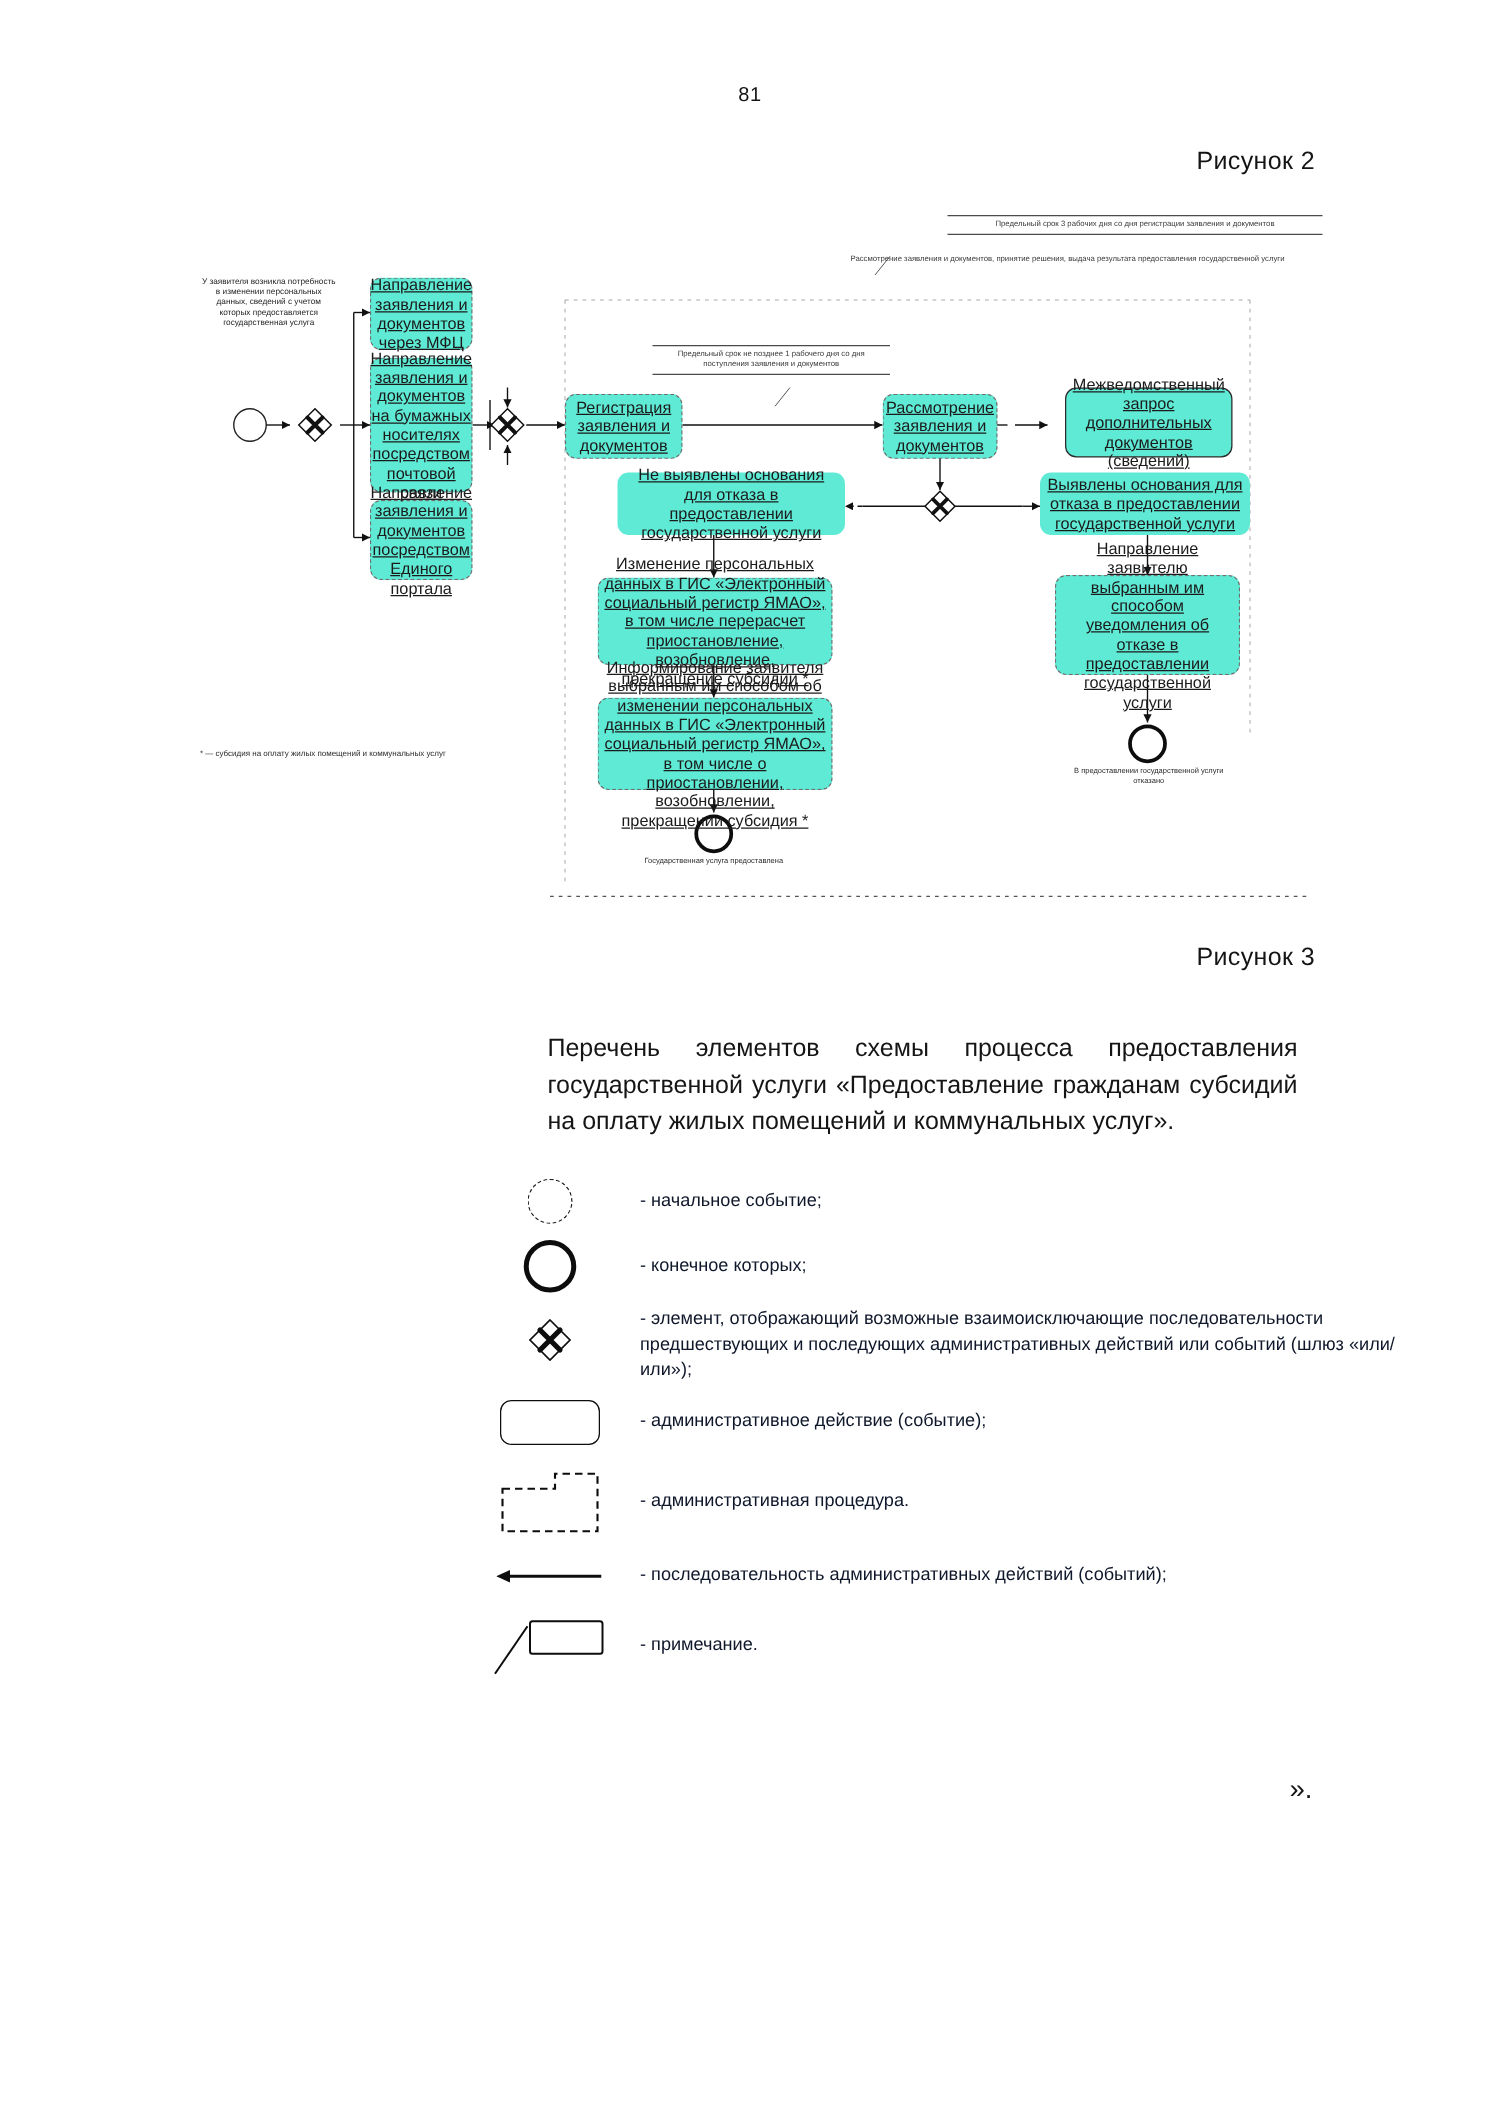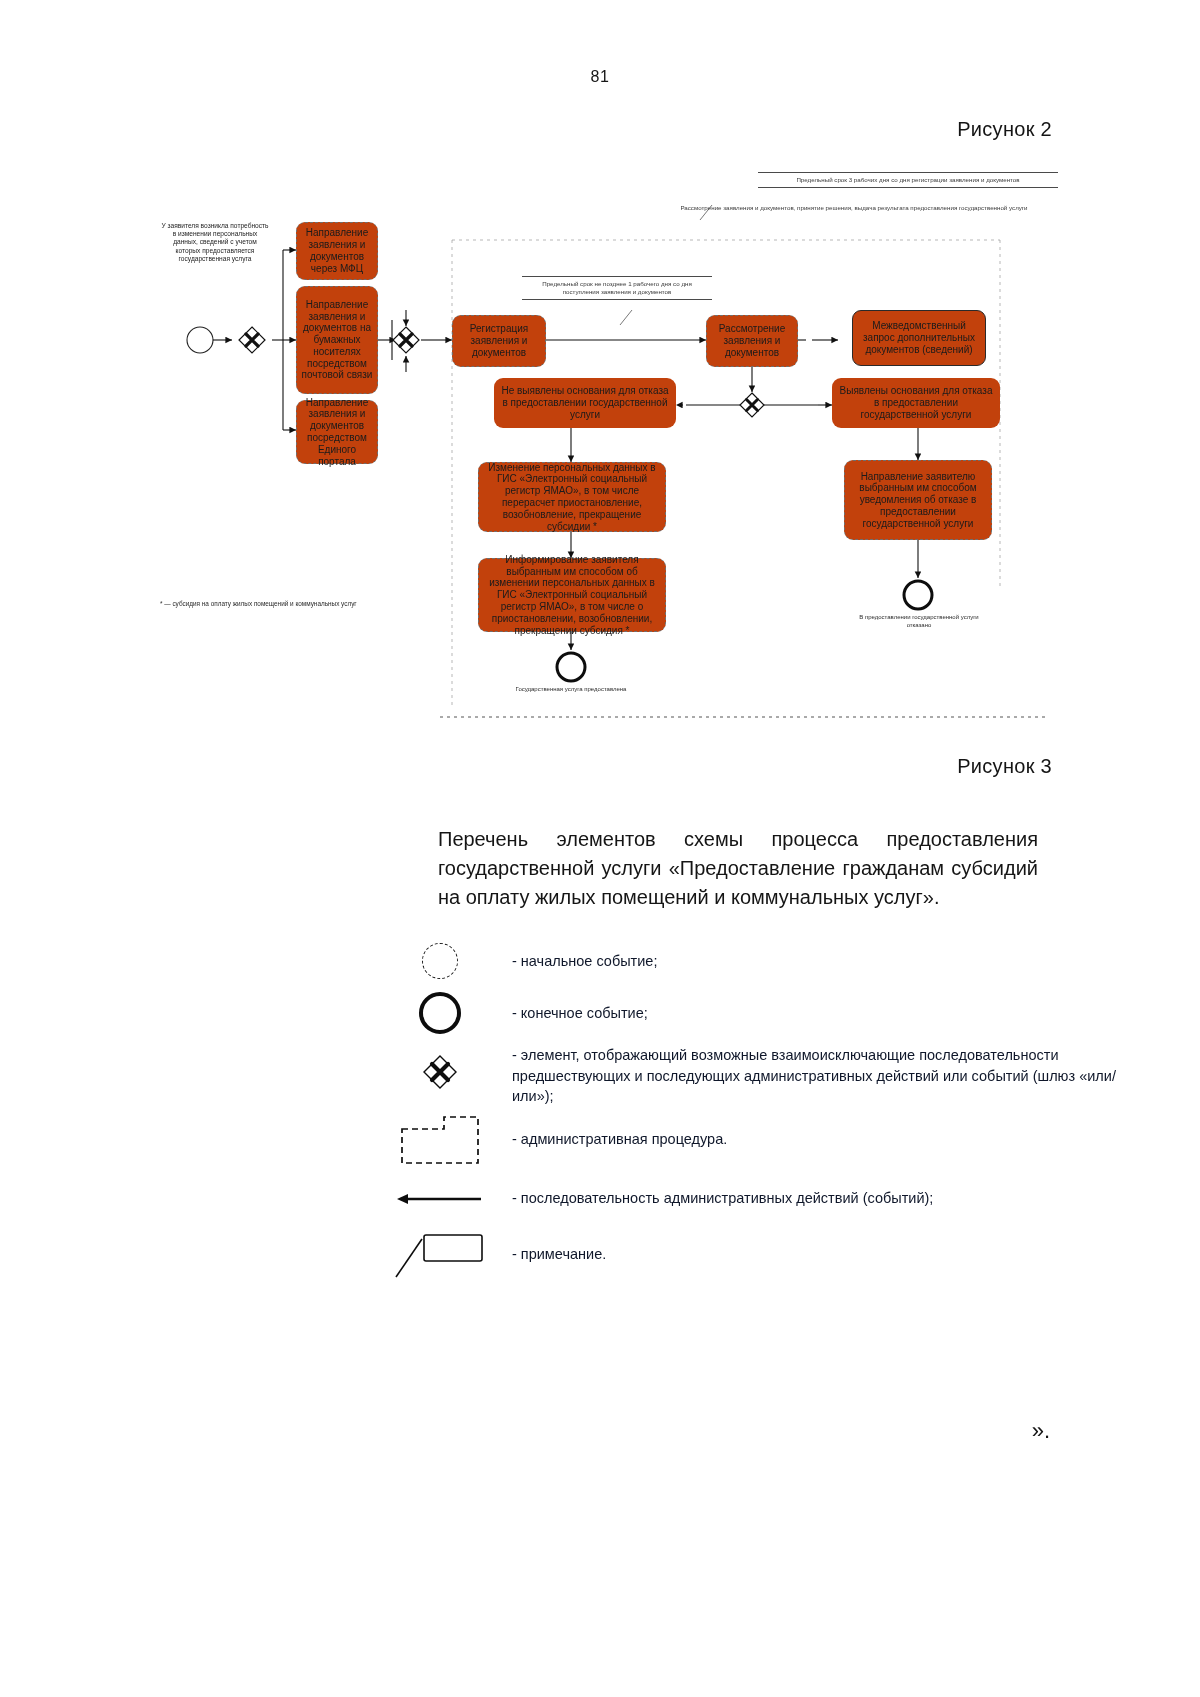--- a/index.html
+++ b/index.html
@@ -24,22 +24,23 @@
   #flowchart{position:absolute;left:0;top:160px;width:1200px;height:580px;}
   #flowchart svg{position:absolute;left:0;top:0;}
 
   .node{
     position:absolute;box-sizing:border-box;
     display:flex;align-items:center;justify-content:center;
     text-align:center;line-height:1.18;color:#1b1b1b;
     padding:3px 4px;
   }
   .task{
-    border:1.1px solid #2a2a2a;border-radius:9px;background:#c2410c;
-    font-size:10px;
+    border:1.1px solid #2a2a2a;border-radius:9px;background:#5eead4;
+    font-size:13px;
+    text-decoration:underline;
   }
   .task.dashed{border-style:dashed;border-color:#6f6f6f;}
   .annot{
     font-size:6.2px;color:#3a3a3a;line-height:1.25;background:transparent;
     display:block;text-align:center;
   }
   .annot-band{
     border-top:1px solid #4a4a4a;border-bottom:1px solid #4a4a4a;
     padding:3px 4px;
   }
@@ -211,35 +212,41 @@
         <div class="legend-sym">
           <div class="sym-start"></div>
         </div>
         <div class="legend-txt">- начальное событие;</div>
       </div>
 
       <div class="legend-row">
         <div class="legend-sym">
           <div class="sym-end"></div>
         </div>
-        <div class="legend-txt">- конечное событие;</div>
+        <div class="legend-txt">- конечное которых;</div>
       </div>
 
       <div class="legend-row" style="align-items:flex-start;padding-top:6px;">
         <div class="legend-sym" style="padding-top:10px;">
           <div class="sym-gw">
             <svg width="34" height="34" viewBox="0 0 34 34">
               <polygon points="17,1 33,17 17,33 1,17" fill="#fff" stroke="#0d0d0d" stroke-width="1.4"></polygon>
               <path d="M9,9 L25,25 M25,9 L9,25" stroke="#0d0d0d" stroke-width="4.2" stroke-linecap="round"></path>
             </svg>
           </div>
         </div>
         <div class="legend-txt">- элемент, отображающий возможные взаимоисключающие последовательности предшествующих и последующих административных действий или событий (шлюз «или/или»);</div>
       </div>
 
+      <div class="legend-row" style="min-height:62px;">
+        <div class="legend-sym">
+          <div class="sym-task"></div>
+        </div>
+        <div class="legend-txt">- административное действие (событие);</div>
+      </div>
 
       <div class="legend-row" style="min-height:66px;">
         <div class="legend-sym">
           <svg width="80" height="50" viewBox="0 0 80 50">
             <path d="M2,14 L44,14 L44,2 L78,2 L78,48 L2,48 Z" fill="none" stroke="#0d0d0d" stroke-width="1.7" stroke-dasharray="6 4"></path>
           </svg>
         </div>
         <div class="legend-txt">- административная процедура.</div>
       </div>
 

